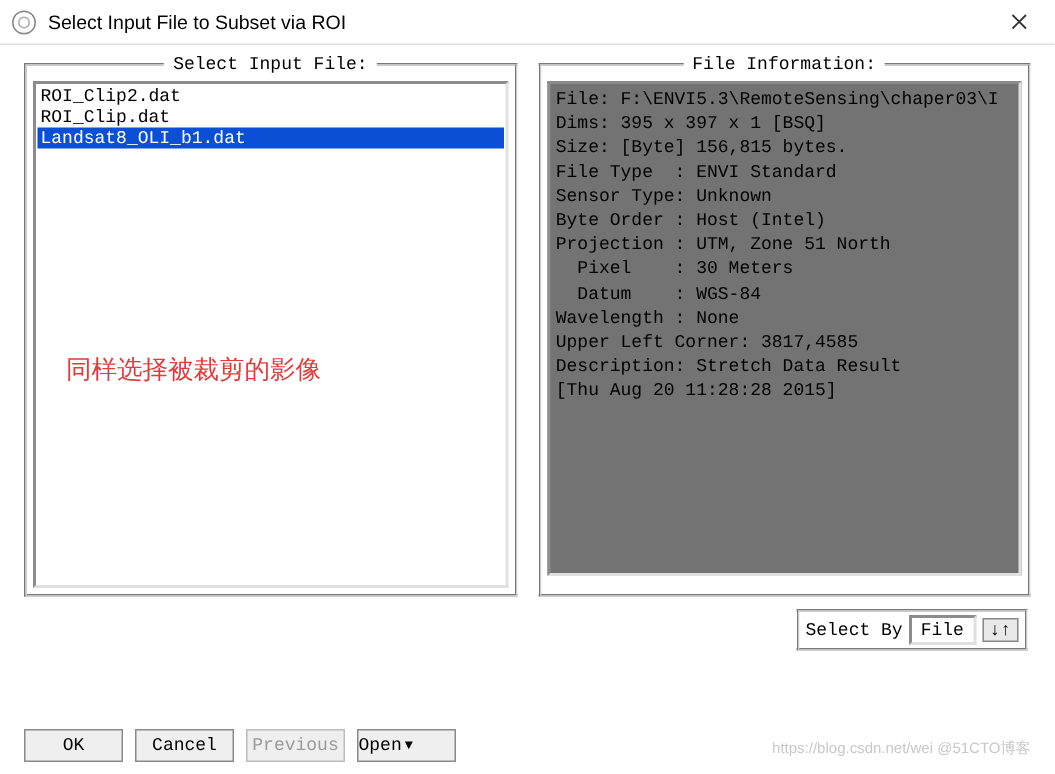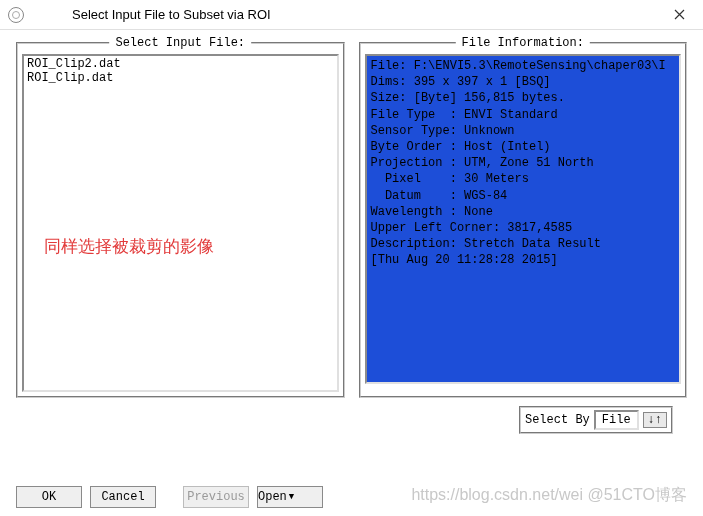--- a/index.html
+++ b/index.html
@@ -28,21 +28,21 @@
     margin-right: 8px;
     position: relative;
   }
   .app-icon::after {
     content: "";
     position: absolute;
     inset: 3px;
     border: 1px solid #aaa;
     border-radius: 50%;
   }
-  .title-text { flex: 1; font-size: 13px; margin-left: 40px; }
+  .title-text { flex: 1; font-size: 13px; }
   .close {
     width: 40px; height: 28px;
     display: flex; align-items: center; justify-content: center;
     font-size: 14px;
   }
   .content {
     padding: 12px 16px 8px 16px;
     display: flex;
     gap: 14px;
   }
@@ -79,32 +79,32 @@
     left: 20px; top: 179px;
     color: #e23b3b;
     font-size: 17px;
     font-family: "Microsoft YaHei", SimHei, sans-serif;
     pointer-events: none;
   }
   .info-box {
     margin: 4px;
     height: 330px;
     border: 2px inset #e0e0e0;
-    background: #1d4ed8;
+    background: #737373;
     font-family: "Courier New", monospace;
     font-size: 12px;
     padding: 2px 4px;
     white-space: pre;
     overflow: hidden;
     line-height: 1.35;
   }
   .select-by-row {
     display: flex;
     justify-content: flex-end;
-    padding: 0 30px 8px 0;
+    padding: 0 18px 8px 0;
     align-items: center;
   }
   .select-by {
     border: 2px groove #ccc;
     padding: 2px 4px;
     display: flex; align-items: center; gap: 4px;
     font-family: "Courier New", monospace;
   }
   .file-chip {
     border: 2px inset #e0e0e0;
@@ -128,28 +128,28 @@
   }
   .btn {
     border: 1px solid #8a8a8a;
     background: #efefef;
     padding: 3px 0;
     font-family: "Courier New", monospace;
     font-size: 12px;
     min-width: 66px;
     text-align: center;
   }
-  .btn.disabled { color: #9a9a9a; border-color: #bcbcbc; margin-left: 19px; }
+  .btn.disabled { color: #9a9a9a; border-color: #bcbcbc; }
   .dropdown-btn { display: flex; justify-content: flex-start; align-items: center; gap: 2px; padding: 3px 0; }
   .tri { font-size: 9px; }
   .watermark {
     position: absolute;
     bottom: 10px; right: 16px;
     color: #c8c8c8;
-    font-size: 16px;
+    font-size: 10px;
     font-family: Arial, sans-serif;
     text-align: right;
     pointer-events: none;
   }
 </style>
 </head>
 <body>
 
 <div class="titlebar">
   <span class="app-icon"></span>
@@ -160,20 +160,21 @@
       </svg>
   </span>
 </div>
 
 <div class="content">
   <div class="panel">
     <span class="panel-label">Select Input File:</span>
     <div class="file-list">
       <div class="file-item">ROI_Clip2.dat</div>
       <div class="file-item">ROI_Clip.dat</div>
+      <div class="file-item selected">Landsat8_OLI_b1.dat</div>
       <div class="annotation">同样选择被裁剪的影像</div>
     </div>
   </div>
   <div class="panel">
     <span class="panel-label">File Information:</span>
     <div class="info-box">File: F:\ENVI5.3\RemoteSensing\chaper03\I
 Dims: 395 x 397 x 1 [BSQ]
 Size: [Byte] 156,815 bytes.
 File Type  : ENVI Standard
 Sensor Type: Unknown

